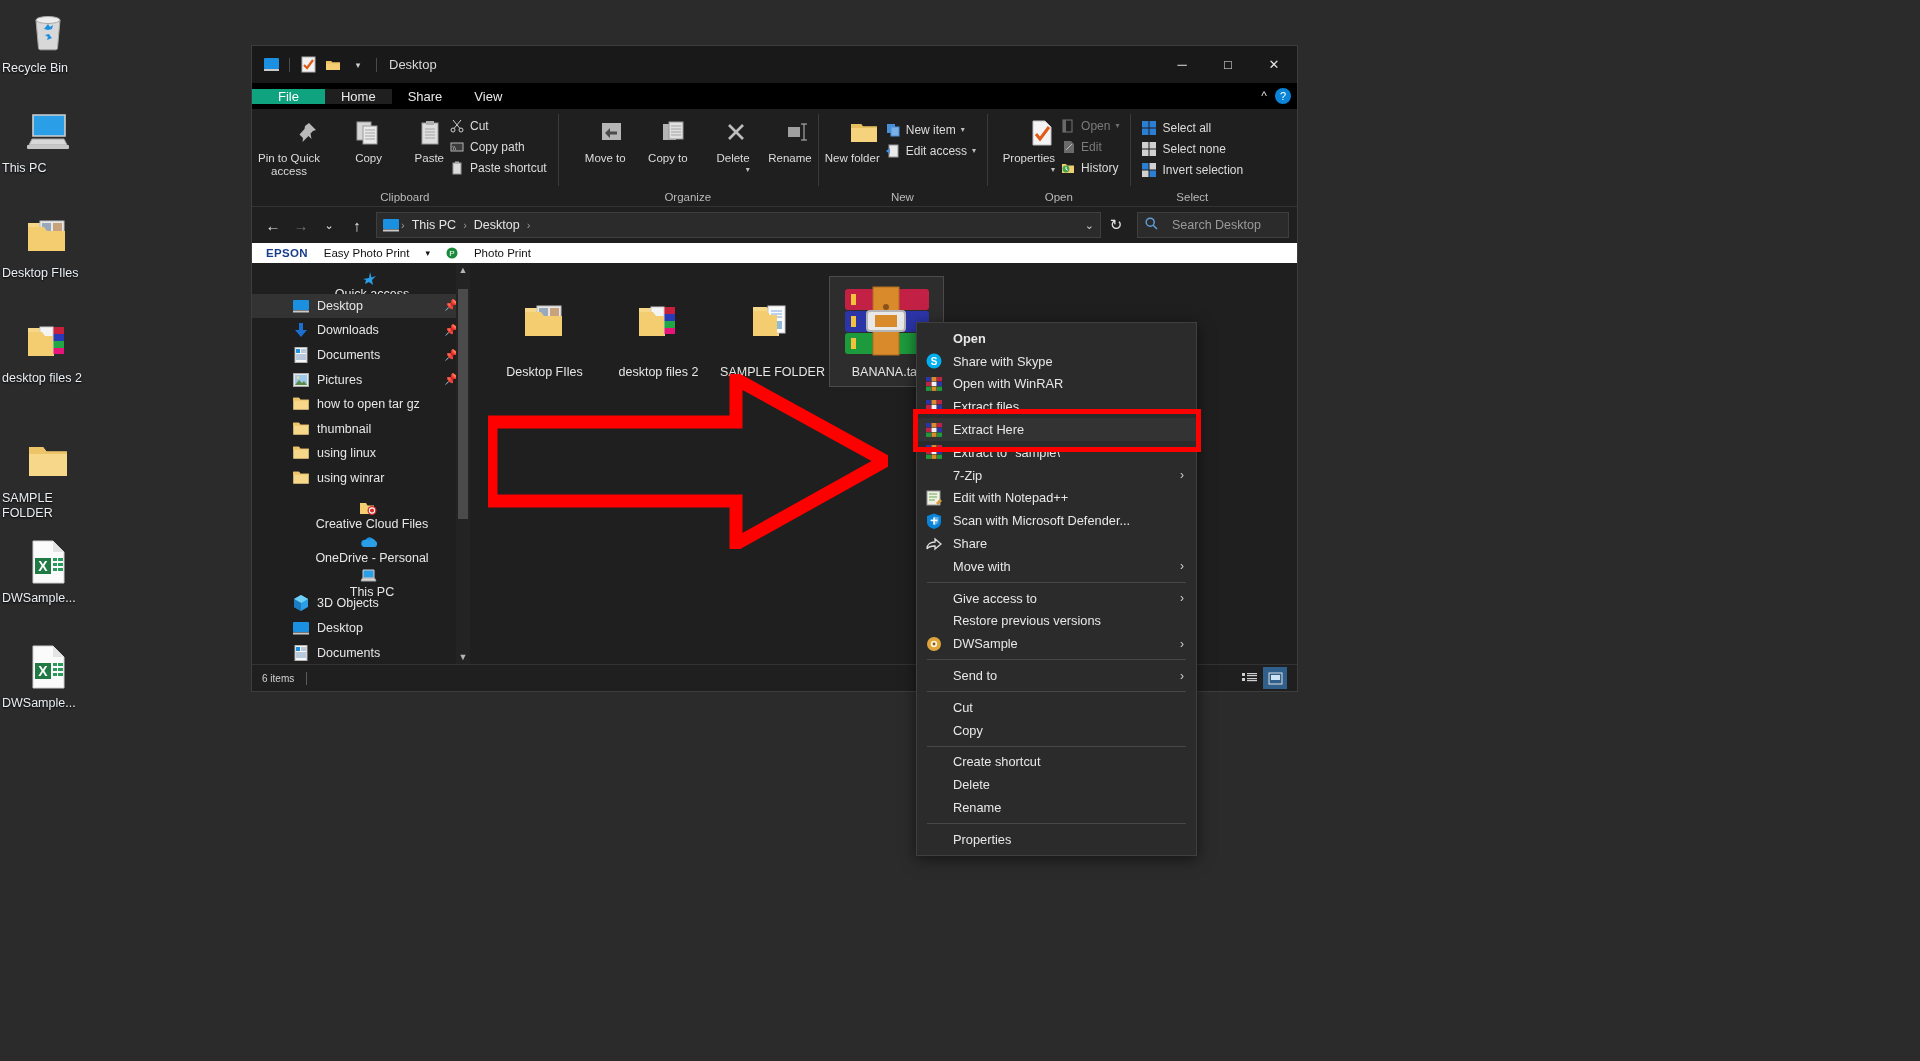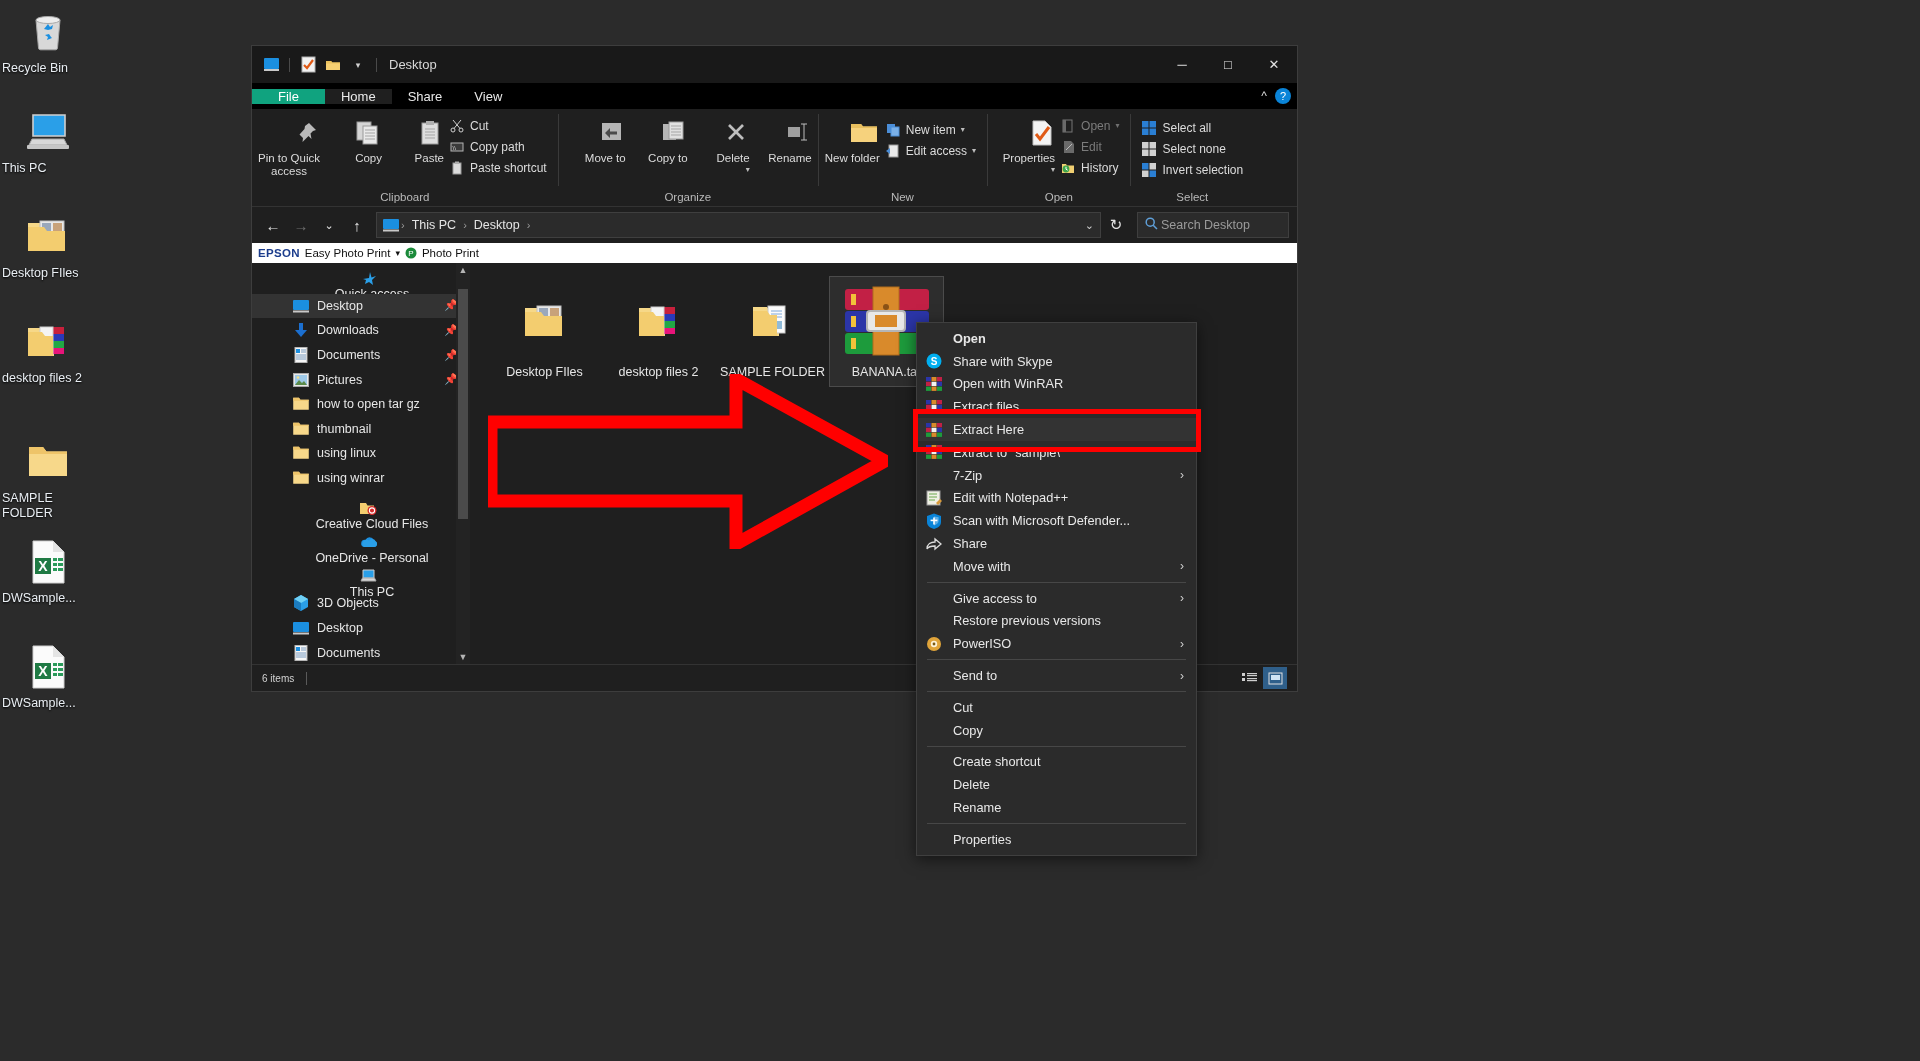--- a/index.html
+++ b/index.html
@@ -76,28 +76,28 @@
   .crumbs {
     flex: 1; height: 26px; background: #2b2b2b; border: 1px solid #3f3f3f;
     display: flex; align-items: center; padding: 0 6px; margin-left: 4px; gap: 2px;
   }
   .crumb { color: #e4e4e4; font-size: 12.5px; padding: 0 5px; }
   .crumb-sep { color: #9b9b9b; font-size: 11px; }
   .crumb-ic { width: 16px; height: 14px; }
   .crumbs .rightic { margin-left: auto; display: flex; gap: 6px; align-items: center; color: #cfcfcf; }
   .searchbox {
     width: 152px; height: 26px; background: #2b2b2b; border: 1px solid #3f3f3f;
-    display: flex; align-items: center; gap: 3px; padding: 0 7px; margin-left: 6px;
+    display: flex; align-items: center; gap: 14px; padding: 0 7px; margin-left: 6px;
   }
   .searchbox .ph { color: #9a9a9a; font-size: 12.5px; }
 
   
   .epson {
     height: 20px; background: #fff; display: flex; align-items: center;
-    gap: 5px; padding: 0 6px; font-size: 11.5px; color: #111;
+    gap: 16px; padding: 0 14px; font-size: 11.5px; color: #111;
   }
   .epson .brand { color: #1b3c8c; font-weight: bold; font-size: 11.5px; letter-spacing: .3px; }
 
   
   .body { display: flex; height: 401px; background: #1f1f1f; }
   .navpane { width: 218px; background: #1f1f1f; position: relative; padding-top: 6px; overflow: hidden; }
   .navrow { height: 24.6px; display: flex; align-items: center; color: #e7e7e7; font-size: 12.5px; position: relative; }
   .navrow.sel { background: #333333; }
   .navrow .ic { width: 18px; height: 18px; margin-right: 7px; display: flex; align-items: center; justify-content: center; flex: none; }
   .navrow .pin { position: absolute; right: 12px; color: #9a9a9a; font-size: 11px; }
@@ -975,21 +975,21 @@
       <span>Restore previous versions</span>
     </div>
     <div class="mi">
       <span class="mic">
         <svg width="16" height="16" viewBox="0 0 16 16">
           <circle cx="8" cy="8" r="7" fill="#e0a43a"></circle>
           <circle cx="8" cy="8" r="3.2" fill="#fdf2d8"></circle>
           <circle cx="8" cy="8" r="1.4" fill="#7a5a14"></circle>
         </svg>
       </span>
-      <span>PowerISO</span>
+      <span>DWSample</span>
       <span class="arrow">›</span>
     </div>
     <div class="msep"></div>
     <div class="mi">
       <span class="mic"></span>
       <span>Send to</span>
       <span class="arrow">›</span>
     </div>
     <div class="msep"></div>
     <div class="mi">

